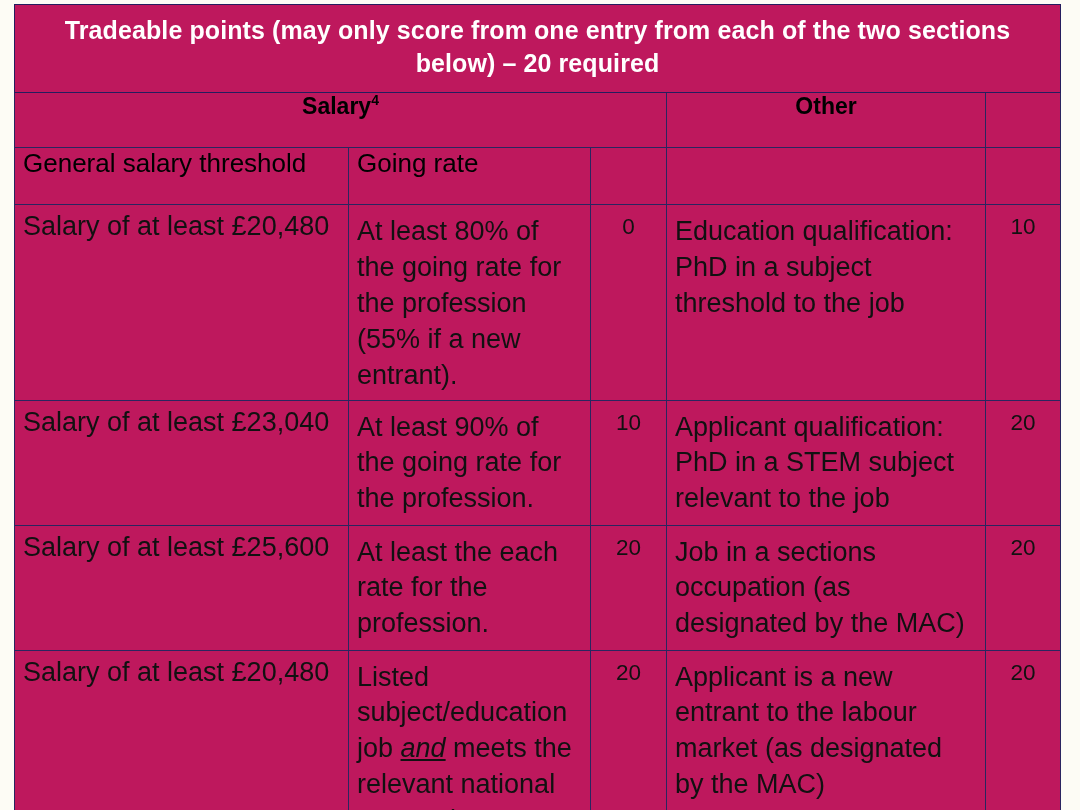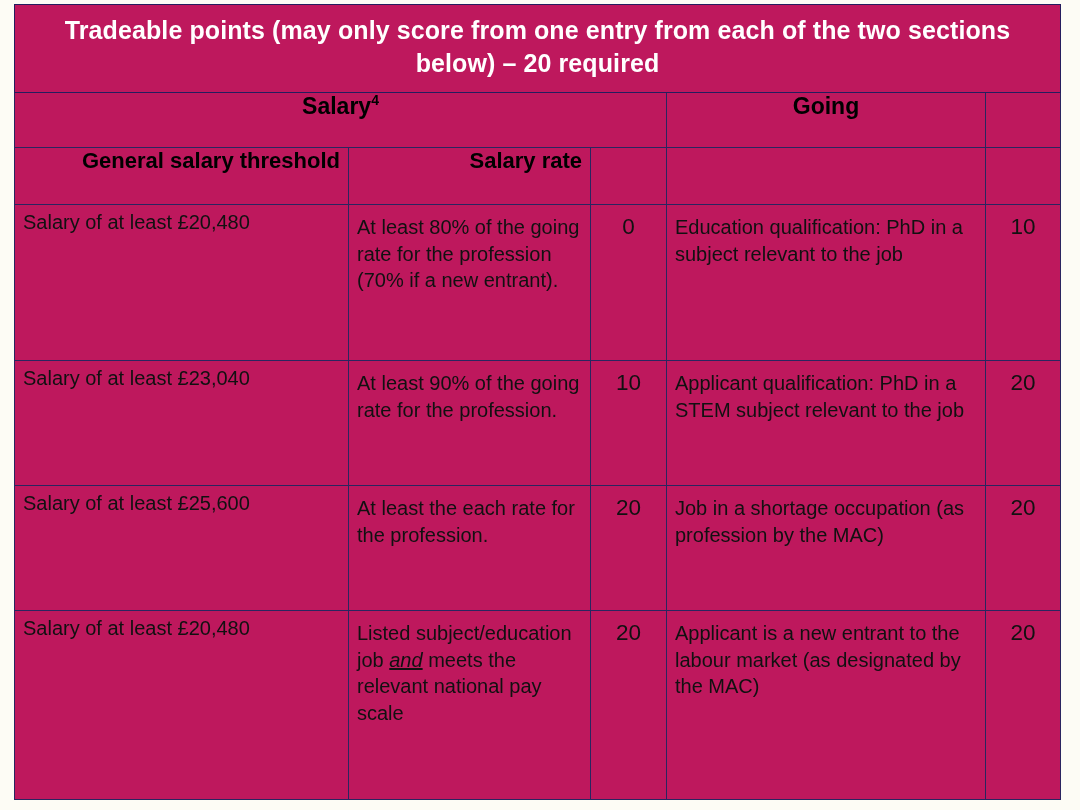--- a/index.html
+++ b/index.html
@@ -61,30 +61,30 @@
     vertical-align: middle;
     padding: 0 6px !important;
   }
   .sup {
     font-size: 14px;
     vertical-align: super;
     line-height: 0;
   }
   
   .sub-head {
-    text-align: right;
-    font-weight: bold;
-    font-size: 22px;
+    text-align: left;
+    font-weight: normal;
+    font-size: 26px;
     height: 56px;
     vertical-align: middle;
     padding: 0 8px !important;
   }
   
   .cell-text {
-    font-size: 20px;
+    font-size: 27px;
     line-height: 1.33;
     padding: 9px 10px 6px 8px !important;
     vertical-align: top;
     color: #111111;
   }
   .cell-mid {
     vertical-align: middle;
     padding: 4px 10px 4px 8px !important;
   }
   .cell-num {
@@ -117,53 +117,53 @@
         <col style="width:319px">
         <col style="width:75px">
       </colgroup>
       <tbody>
         <tr>
           <td class="title-bar" colspan="5">Tradeable points (may only score from one entry from each of the two sections below) – 20 required</td>
         </tr>
 
         <tr>
           <td class="grp-head" colspan="3"><span>Salary</span><span class="sup">4</span></td>
-          <td class="grp-head">Going</td>
+          <td class="grp-head">Other</td>
           <td class="grp-head cell-blank"></td>
         </tr>
 
         <tr>
           <td class="sub-head">General salary threshold</td>
-          <td class="sub-head">Salary rate</td>
+          <td class="sub-head">Going rate</td>
           <td class="sub-head cell-blank"></td>
           <td class="sub-head cell-blank"></td>
           <td class="sub-head cell-blank"></td>
         </tr>
 
         <tr class="r1">
           <td class="cell-text cell-mid">Salary of at least £20,480</td>
-          <td class="cell-text">At least 80% of the going rate for the profession (70% if a new entrant).</td>
+          <td class="cell-text">At least 80% of the going rate for the profession (55% if a new entrant).</td>
           <td class="cell-num">0</td>
-          <td class="cell-text">Education qualification: PhD in a subject relevant to the job</td>
+          <td class="cell-text">Education qualification: PhD in a subject threshold to the job</td>
           <td class="cell-num">10</td>
         </tr>
 
         <tr class="r2">
           <td class="cell-text cell-mid">Salary of at least £23,040</td>
           <td class="cell-text">At least 90% of the going rate for the profession.</td>
           <td class="cell-num">10</td>
           <td class="cell-text">Applicant qualification: PhD in a STEM subject relevant to the job</td>
           <td class="cell-num">20</td>
         </tr>
 
         <tr class="r3">
           <td class="cell-text cell-mid">Salary of at least £25,600</td>
           <td class="cell-text">At least the each rate for the profession.</td>
           <td class="cell-num">20</td>
-          <td class="cell-text">Job in a shortage occupation (as profession by the MAC)</td>
+          <td class="cell-text">Job in a sections occupation (as designated by the MAC)</td>
           <td class="cell-num">20</td>
         </tr>
 
         <tr class="r4">
           <td class="cell-text cell-mid">Salary of at least £20,480</td>
           <td class="cell-text"><span>Listed subject/education job </span><u class="emph">and</u><span> meets the relevant national pay scale</span></td>
           <td class="cell-num">20</td>
           <td class="cell-text">Applicant is a new entrant to the labour market (as designated by the MAC)</td>
           <td class="cell-num">20</td>
         </tr>

